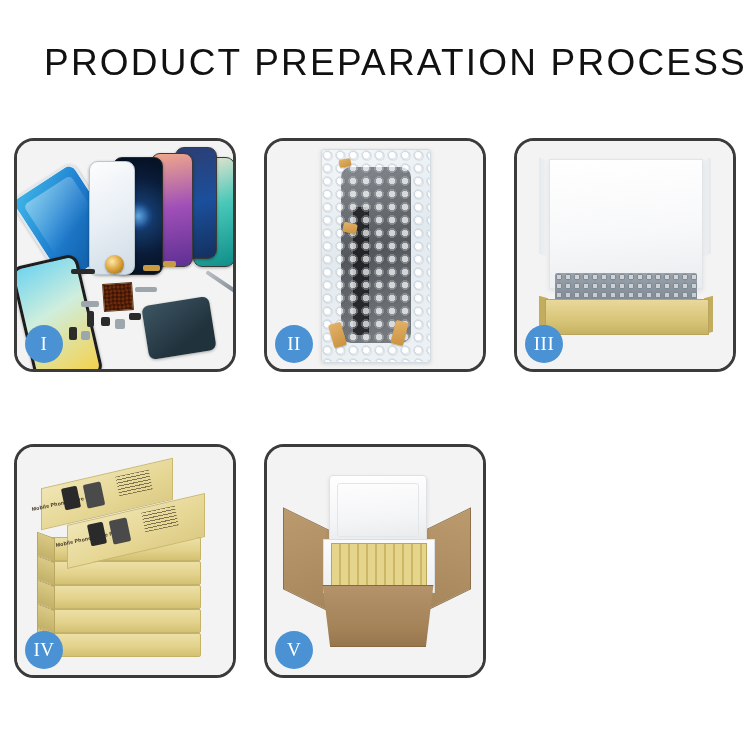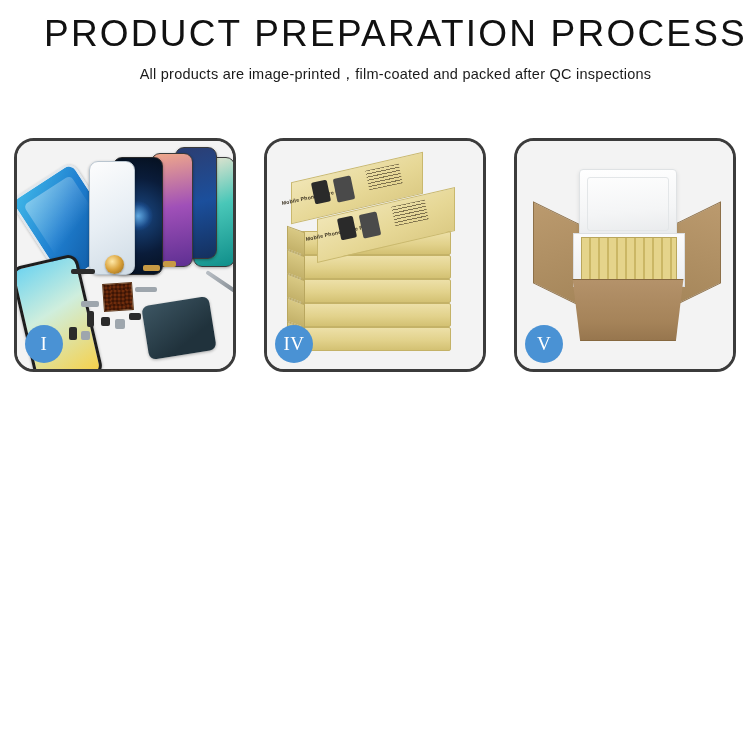--- a/index.html
+++ b/index.html
@@ -11,21 +11,21 @@
     height: 750px;
     background: #ffffff;
     font-family: "Liberation Sans", sans-serif;
     overflow: hidden;
     position: relative;
   }
 
   
   .header {
     text-align: center;
-    padding-top: 15px;
+    padding-top: 44px;
     margin-left: 41px;
   }
   .page-title {
     font-size: 37px;
     font-weight: 400;
     letter-spacing: 2.2px;
     color: #111111;
     line-height: 1.05;
     margin: 0;
     white-space: nowrap;
@@ -426,21 +426,20 @@
     position: absolute;
     background: rgba(130,103,65,.55);
     border-radius: 1px;
   }
 </style>
 </head>
 <body>
 
 <div class="header">
   <h1 class="page-title">PRODUCT PREPARATION PROCESS</h1>
-  <p class="page-subtitle">All products are image-printed，film-coated and packed after QC inspections</p>
 </div>
 
 <div class="process-grid">
 
   <div class="panel">
     <div class="panel-stage">
       <div class="p1-screen p1-lcd-blue"></div>
       <div class="p1-screen p1-teal"></div>
       <div class="p1-screen p1-blue2"></div>
       <div class="p1-screen p1-purple"></div>
@@ -459,21 +458,46 @@
       <div class="p1-part p1-silver" style="left:98px;top:178px;width:10px;height:10px;"></div>
       <div class="p1-part p1-dark-part" style="left:112px;top:172px;width:12px;height:7px;"></div>
       <div class="p1-part p1-silver" style="left:118px;top:146px;width:22px;height:5px;"></div>
       <div class="p1-part p1-dark-part" style="left:52px;top:186px;width:8px;height:13px;"></div>
       <div class="p1-part p1-silver" style="left:64px;top:190px;width:9px;height:9px;"></div>
       <div class="p1-tweezer"></div>
     </div>
     <div class="badge">I</div>
   </div>
 
-
+  <div class="panel">
+    <div class="panel-stage">
+      <div class="p2-bag"></div>
+      <div class="p2-part"></div>
+      <div class="p2-flex"></div>
+      <div class="p2-overlay"></div>
+      <div class="p2-tape" style="left:72px;top:18px;width:12px;height:8px;transform:rotate(-10deg);"></div>
+      <div class="p2-tape" style="left:76px;top:82px;width:14px;height:10px;transform:rotate(12deg);"></div>
+      <div class="p2-tape" style="left:64px;top:182px;width:13px;height:24px;transform:rotate(-16deg);"></div>
+      <div class="p2-tape" style="left:126px;top:180px;width:13px;height:24px;transform:rotate(14deg);"></div>
+    </div>
+    <div class="badge">II</div>
+  </div>
+
+  <div class="panel">
+    <div class="panel-stage">
+      <div class="p3-lid-flapL"></div>
+      <div class="p3-lid-flapR"></div>
+      <div class="p3-lid"></div>
+      <div class="p3-bubble"></div>
+      <div class="p3-box-left"></div>
+      <div class="p3-box-right"></div>
+      <div class="p3-box-front"></div>
+    </div>
+    <div class="badge">III</div>
+  </div>
 
   <div class="panel">
     <div class="panel-stage p4-stack">
 
       <div class="p4-box" style="left:34px;top:186px;"></div>
       <div class="p4-box-side" style="left:20px;top:184px;"></div>
       <div class="p4-box" style="left:34px;top:162px;"></div>
       <div class="p4-box-side" style="left:20px;top:160px;"></div>
       <div class="p4-box" style="left:34px;top:138px;"></div>
       <div class="p4-box-side" style="left:20px;top:136px;"></div>

